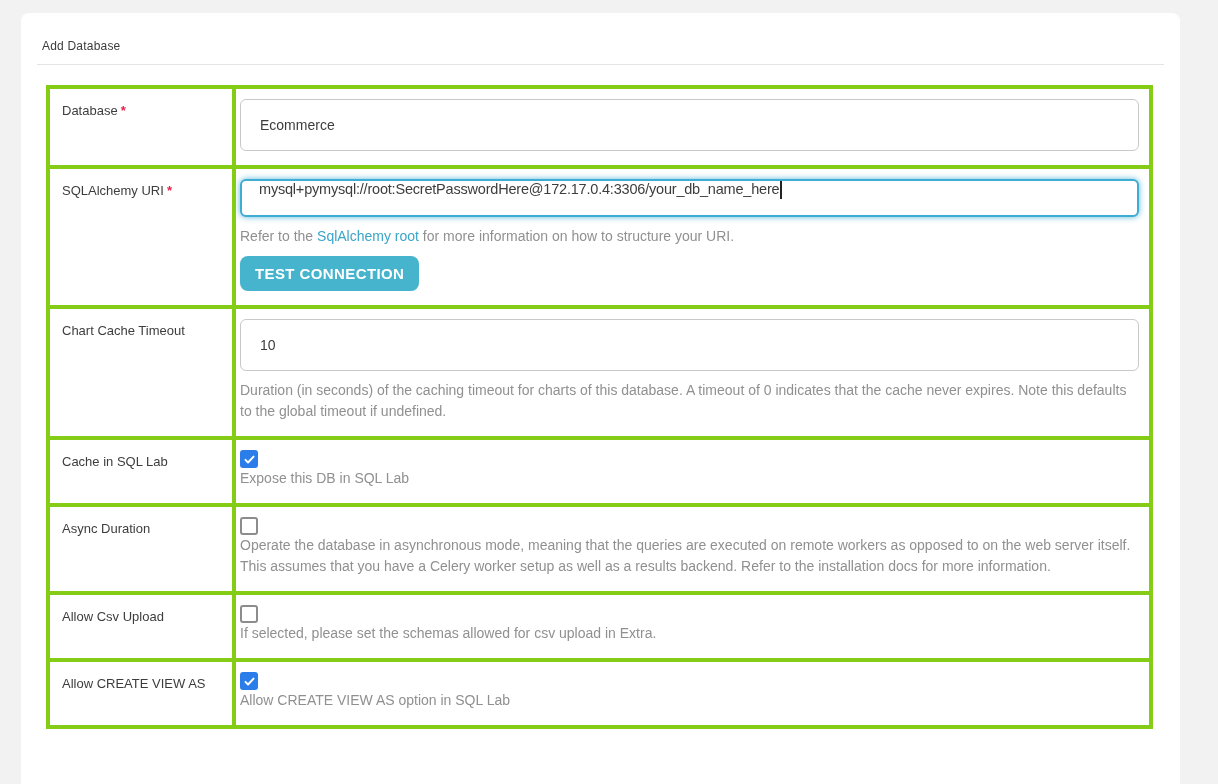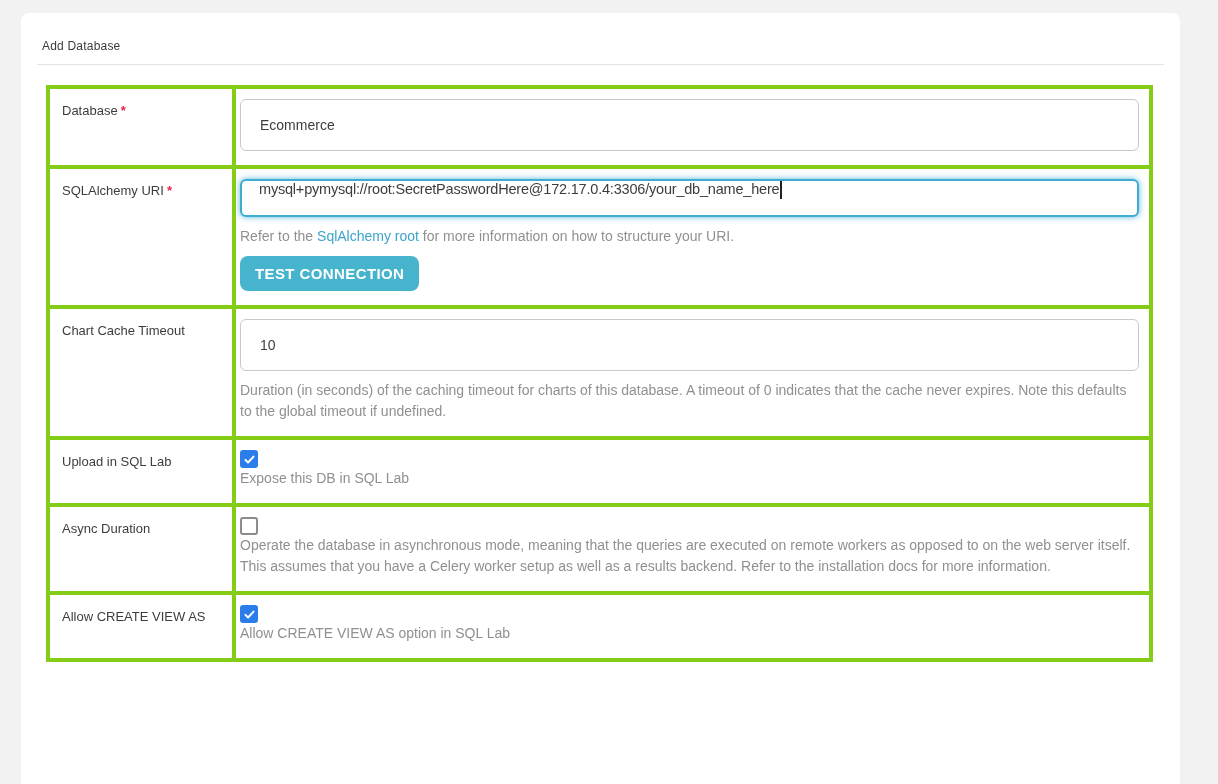--- a/index.html
+++ b/index.html
@@ -116,21 +116,21 @@
         <span>Chart Cache Timeout</span>
       </th>
       <td class="field-cell">
         <input type="text" class="text-input" value="10" style="">
         <div class="help">Duration (in seconds) of the caching timeout for charts of this database. A timeout of 0 indicates that the cache never expires. Note this defaults to the global timeout if undefined.</div>
       </td>
     </tr>
 
     <tr>
       <th class="label-cell">
-        <span>Upload in SQL Lab</span>
+        <span>Cache in SQL Lab</span>
       </th>
       <td class="field-cell">
         <div class="checkbox checked">
           <svg width="13" height="13" viewBox="0 0 16 16">
                 <path d="M3 8.5l3.2 3.2L13 4.5" stroke="#fff" stroke-width="2.4" fill="none" stroke-linecap="round" stroke-linejoin="round"></path>
               </svg>
         </div>
         <div class="help cb-help">Expose this DB in SQL Lab</div>
       </td>
     </tr>
@@ -140,20 +140,31 @@
         <span>Async Duration</span>
       </th>
       <td class="field-cell">
         <div class="checkbox">
           
         </div>
         <div class="help cb-help">Operate the database in asynchronous mode, meaning that the queries are executed on remote workers as opposed to on the web server itself. This assumes that you have a Celery worker setup as well as a results backend. Refer to the installation docs for more information.</div>
       </td>
     </tr>
 
+    <tr>
+      <th class="label-cell">
+        <span>Allow Csv Upload</span>
+      </th>
+      <td class="field-cell">
+        <div class="checkbox">
+          
+        </div>
+        <div class="help cb-help">If selected, please set the schemas allowed for csv upload in Extra.</div>
+      </td>
+    </tr>
 
 
     <tr>
       <th class="label-cell">
         <span>Allow CREATE VIEW AS</span>
       </th>
       <td class="field-cell">
         <div class="checkbox checked">
           <svg width="13" height="13" viewBox="0 0 16 16">
                 <path d="M3 8.5l3.2 3.2L13 4.5" stroke="#fff" stroke-width="2.4" fill="none" stroke-linecap="round" stroke-linejoin="round"></path>

